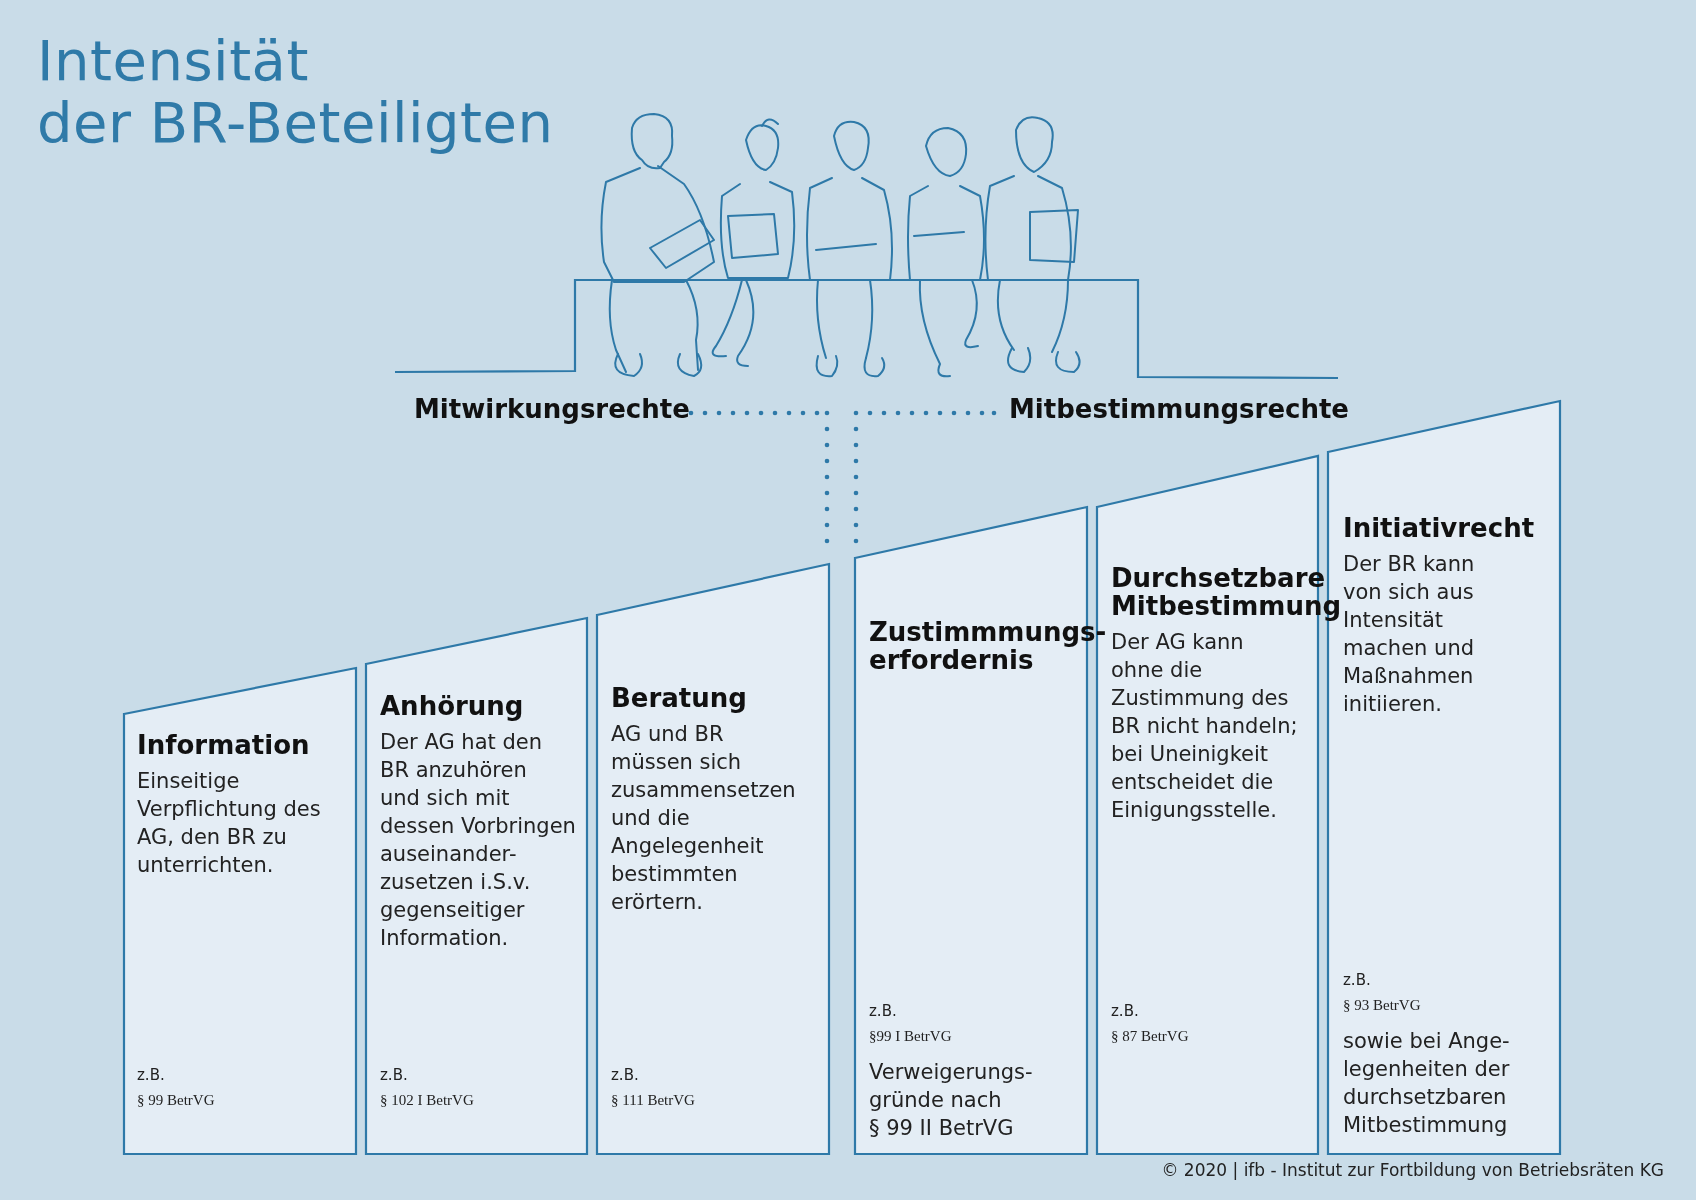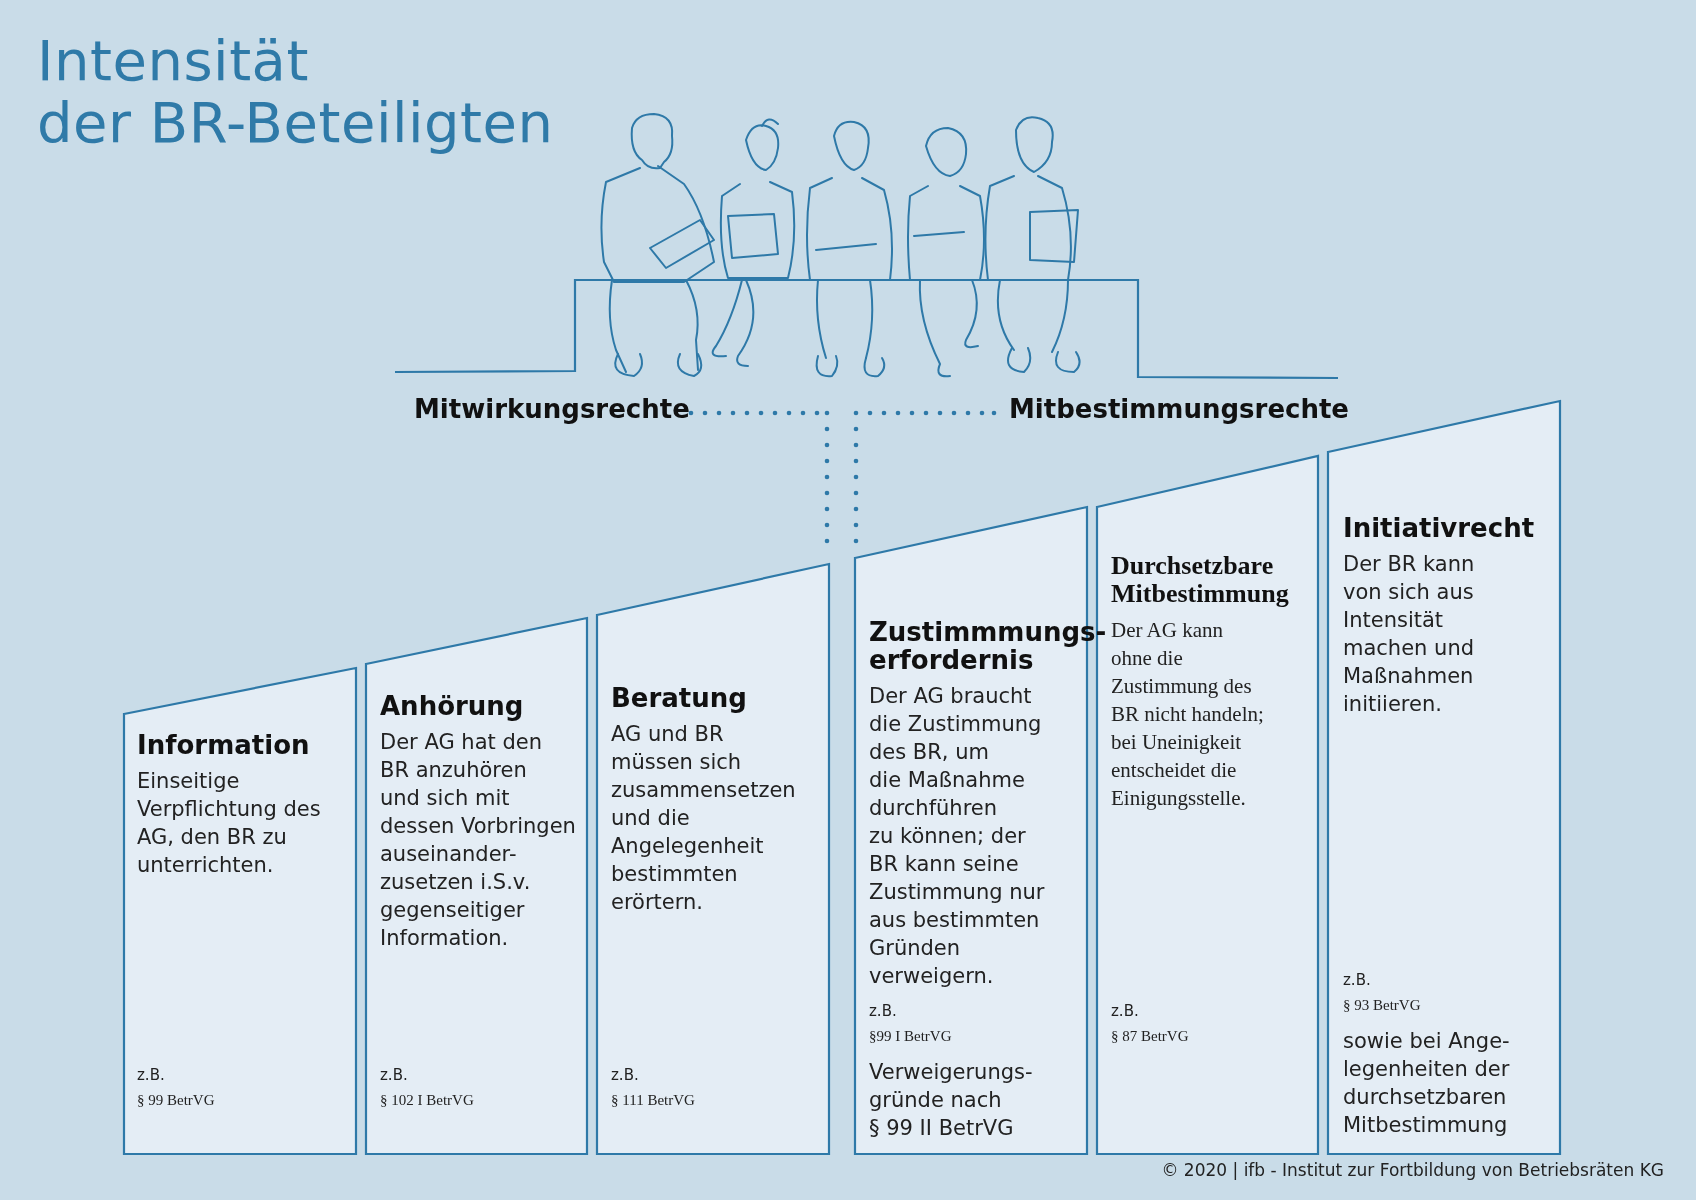--- a/index.html
+++ b/index.html
@@ -173,41 +173,30 @@
 erörtern.</div>
 </div>
 <div class="ref" style="left:611px;top:1064px;">
   <div class="zb">z.B.</div>
   <div class="par">§ 111 BetrVG</div>
 </div>
 
 <div class="box-text" style="left:869px;top:618px;width:215px;">
   <div class="box-title" style="white-space:pre-line;">Zustimmmungs-
 erfordernis</div>
-  <div class="box-body">Der AG braucht
-die Zustimmung
-des BR, um
-die Maßnahme
-durchführen
-zu können; der
-BR kann seine
-Zustimmung nur
-aus bestimmten
-Gründen
-verweigern.</div>
 </div>
 <div class="ref" style="left:869px;top:1000px;">
   <div class="zb">z.B.</div>
   <div class="par">§99 I BetrVG</div>
   <div class="extra">Verweigerungs-
 gründe nach
 § 99 II BetrVG</div>
 </div>
 
-<div class="box-text" style="left:1111px;top:552px;width:205px;font-family:Liberation Serif, serif;">
+<div class="box-text" style="left:1111px;top:564px;width:205px;">
   <div class="box-title" style="white-space:pre-line;">Durchsetzbare
 Mitbestimmung</div>
   <div class="box-body">Der AG kann
 ohne die
 Zustimmung des
 BR nicht handeln;
 bei Uneinigkeit
 entscheidet die
 Einigungsstelle.</div>
 </div>

